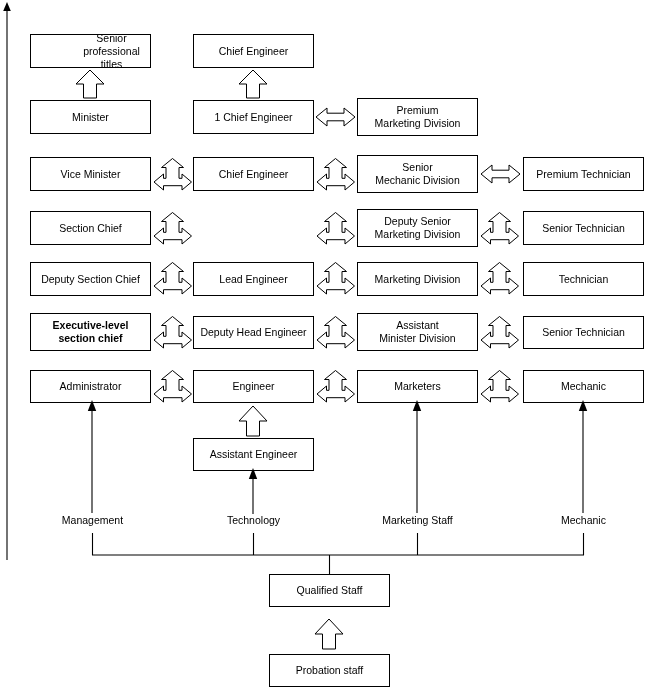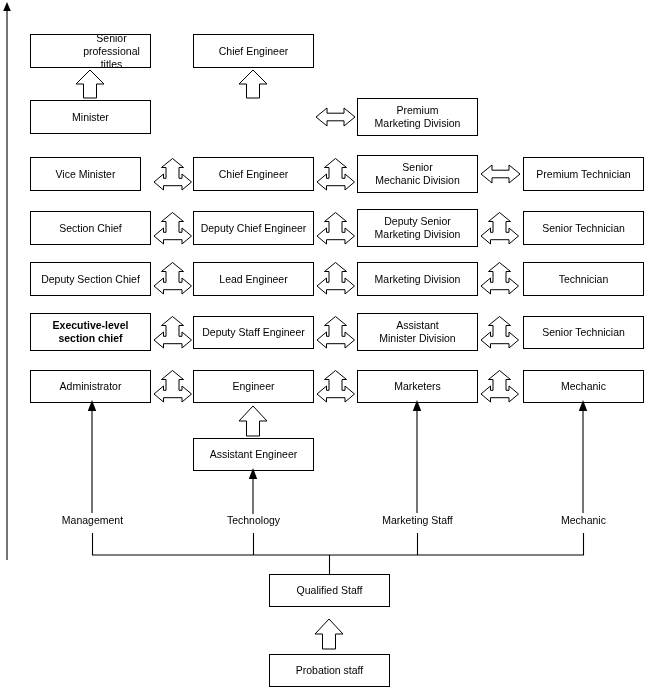--- a/index.html
+++ b/index.html
@@ -76,31 +76,32 @@
     </svg>
   </div>
   <div class="arrow-up" style="left:237px; top:68px;">
     <svg width="34" height="32">
       <polygon class="stroke" points="16,2 30,16 22.5,16 22.5,30 9.5,30 9.5,16 2,16"></polygon>
     </svg>
   </div>
 
   <div class="box" style="left:30px; top:100px; width:121px; height:34px;">Minister</div>
 
+  <div class="box" style="left:193px; top:100px; width:121px; height:34px;">1 Chief Engineer</div>
 
   <div class="box" style="left:357px; top:98px; width:121px; height:38px;">Premium
 Marketing Division</div>
 
   <div class="arrow-lr" style="left:314px; top:104px;">
     <svg width="43" height="26">
       <polygon class="stroke" points="2,13 13,4 13,9.2 30,9.2 30,4 41,13 30,22 30,16.8 13,16.8 13,22"></polygon>
     </svg>
   </div>
 
-  <div class="box" style="left:30px; top:157px; width:111px; height:34px;">Vice Minister</div>
+  <div class="box" style="left:30px; top:157px; width:121px; height:34px;">Vice Minister</div>
 
   <div class="box" style="left:193px; top:157px; width:121px; height:34px;">Chief Engineer</div>
 
   <div class="box" style="left:357px; top:155px; width:121px; height:38px;">Senior
 Mechanic Division</div>
 
   <div class="box" style="left:523px; top:157px; width:121px; height:34px;">Premium Technician</div>
 
   <div class="arrow-lru" style="left:152px; top:156px;">
     <svg width="42" height="38">
@@ -115,21 +116,20 @@
   </div>
 
   <div class="arrow-lr" style="left:479px; top:161px;">
     <svg width="43" height="26">
       <polygon class="stroke" points="2,13 13,4 13,9.2 30,9.2 30,4 41,13 30,22 30,16.8 13,16.8 13,22"></polygon>
     </svg>
   </div>
 
   <div class="box" style="left:30px; top:211px; width:121px; height:34px;">Section Chief</div>
 
-  <div class="box" style="left:193px; top:211px; width:121px; height:34px;">Deputy Chief Engineer</div>
 
   <div class="box" style="left:357px; top:209px; width:121px; height:38px;">Deputy Senior
 Marketing Division</div>
 
   <div class="box" style="left:523px; top:211px; width:121px; height:34px;">Senior Technician</div>
 
   <div class="arrow-lru" style="left:152px; top:210px;">
     <svg width="42" height="38">
       <polygon class="stroke" points="2,26 11.5,18 11.5,22.3 14,22.3 14,11.5 9.5,11.5 20.5,2.5 31.5,11.5 27,11.5 27,22.3 30,22.3 30,18 39.5,26 30,34 30,29.7 11.5,29.7 11.5,34"></polygon>
     </svg>
@@ -165,21 +165,21 @@
   </div>
   <div class="arrow-lru" style="left:479px; top:260px;">
     <svg width="42" height="38">
       <polygon class="stroke" points="2,26 11.5,18 11.5,22.3 14,22.3 14,11.5 9.5,11.5 20.5,2.5 31.5,11.5 27,11.5 27,22.3 30,22.3 30,18 39.5,26 30,34 30,29.7 11.5,29.7 11.5,34"></polygon>
     </svg>
   </div>
 
   <div class="box" style="left:30px; top:313px; width:121px; height:38px;font-weight:bold;">Executive-level
 section chief</div>
 
-  <div class="box" style="left:193px; top:316px; width:121px; height:33px;">Deputy Staff Engineer</div>
+  <div class="box" style="left:193px; top:316px; width:121px; height:33px;">Deputy Head Engineer</div>
 
   <div class="box" style="left:357px; top:313px; width:121px; height:38px;">Assistant
 Minister Division</div>
 
   <div class="box" style="left:523px; top:316px; width:121px; height:33px;">Senior Technician</div>
 
   <div class="arrow-lru" style="left:152px; top:314px;">
     <svg width="42" height="38">
       <polygon class="stroke" points="2,26 11.5,18 11.5,22.3 14,22.3 14,11.5 9.5,11.5 20.5,2.5 31.5,11.5 27,11.5 27,22.3 30,22.3 30,18 39.5,26 30,34 30,29.7 11.5,29.7 11.5,34"></polygon>
     </svg>

